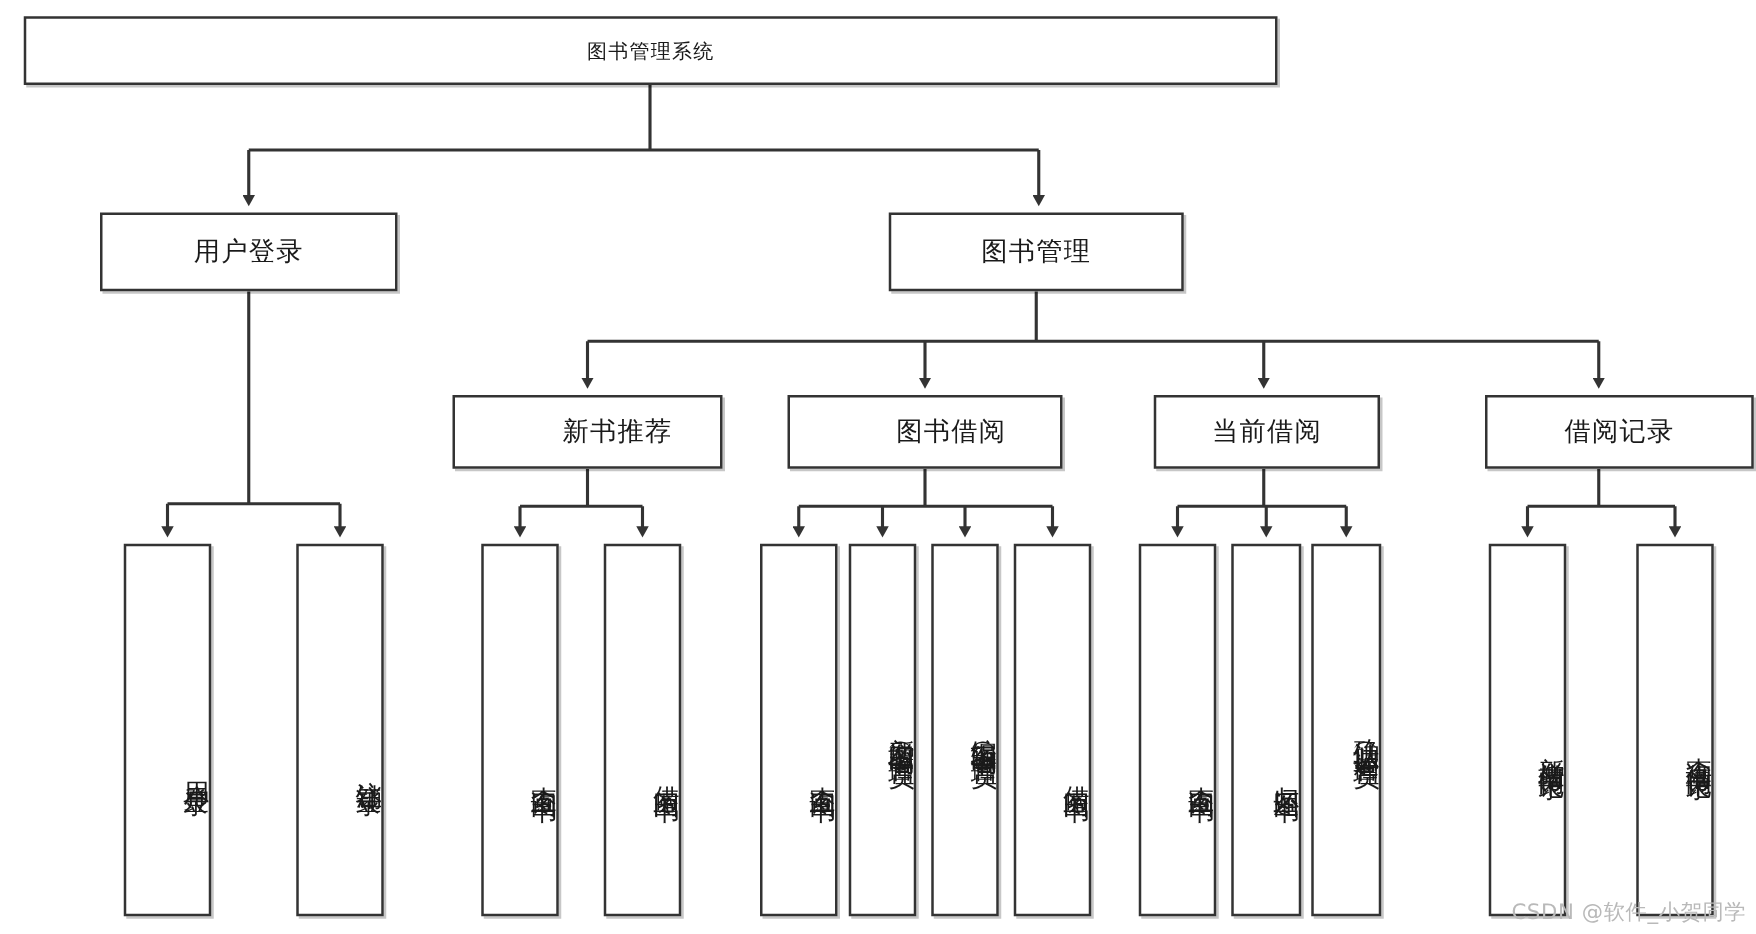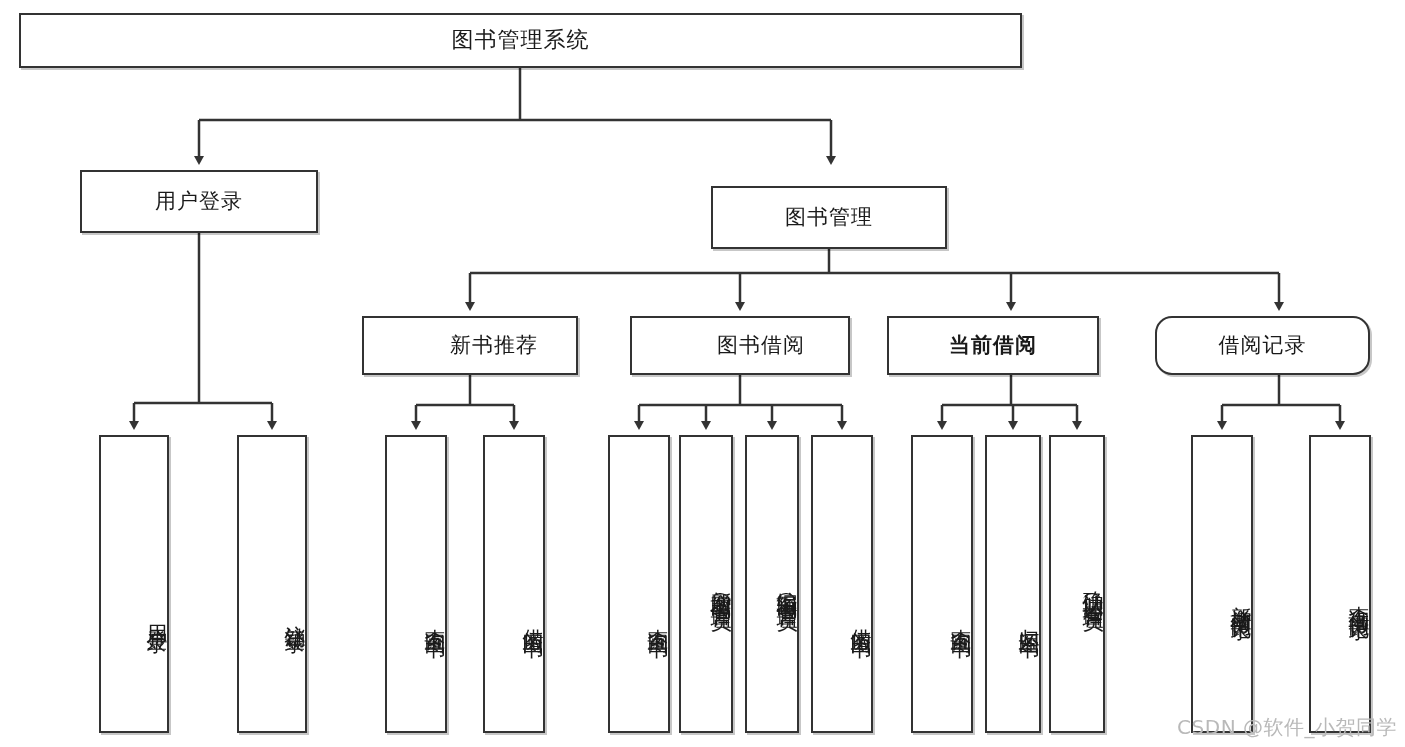--- a/index.html
+++ b/index.html
@@ -39,40 +39,40 @@
     color: #1a1a1a;
     z-index: 2;
   }
   .node.horizontal {
     font-size: 21px;
     line-height: 1.1;
     letter-spacing: 1px;
     white-space: nowrap;
   }
   .node.root {
-    font-size: 22px;
+    font-size: 16px;
   }
   .node.vertical {
     writing-mode: vertical-rl;
     text-orientation: upright;
     font-size: 21px;
     letter-spacing: 3px;
     align-items: flex-start;
     justify-content: center;
     padding-top: 8px;
     line-height: 1.0;
   }
   .node.vertical.leaf-tall {
     padding-top: 4px;
   }
   .watermark {
     position: absolute;
     right: 8px;
     bottom: 6px;
-    font-size: 20px;
+    font-size: 17px;
     color: #b9b9b9;
     letter-spacing: 0.5px;
     white-space: nowrap;
     z-index: 3;
   }
 </style>
 </head>
 <body>
 
 <div id="canvas">
@@ -127,34 +127,34 @@
     </g>
   </svg>
 
   <div class="node horizontal root" style="left:19px; top:13px; width:1003px; height:55px;">
     <span>图书管理系统</span>
   </div>
 
   <div class="node horizontal" style="left:80px; top:170px; width:238px; height:63px;">
     <span>用户登录</span>
   </div>
-  <div class="node horizontal" style="left:711px; top:170px; width:236px; height:63px;margin-top:16px;">
+  <div class="node horizontal" style="left:711px; top:170px; width:236px; height:63px;">
     <span>图书管理</span>
   </div>
 
   <div class="node horizontal" style="left:362px; top:316px; width:216px; height:59px;padding-left:48px;">
     <span>新书推荐</span>
   </div>
   <div class="node horizontal" style="left:630px; top:316px; width:220px; height:59px;padding-left:42px;">
     <span>图书借阅</span>
   </div>
-  <div class="node horizontal" style="left:887px; top:316px; width:212px; height:59px;font-weight:bold;">
+  <div class="node horizontal" style="left:923px; top:316px; width:181px; height:59px;">
     <span>当前借阅</span>
   </div>
-  <div class="node horizontal" style="left:1155px; top:316px; width:215px; height:59px;border-radius:17px;">
+  <div class="node horizontal" style="left:1188px; top:316px; width:215px; height:59px;">
     <span>借阅记录</span>
   </div>
 
   <div class="node vertical" style="left:99px; top:435px; width:70px; height:298px; padding-top:60px;">
     <span>用户登录</span>
   </div>
   <div class="node vertical" style="left:237px; top:435px; width:70px; height:298px; padding-top:60px;">
     <span>注销登录</span>
   </div>
 

